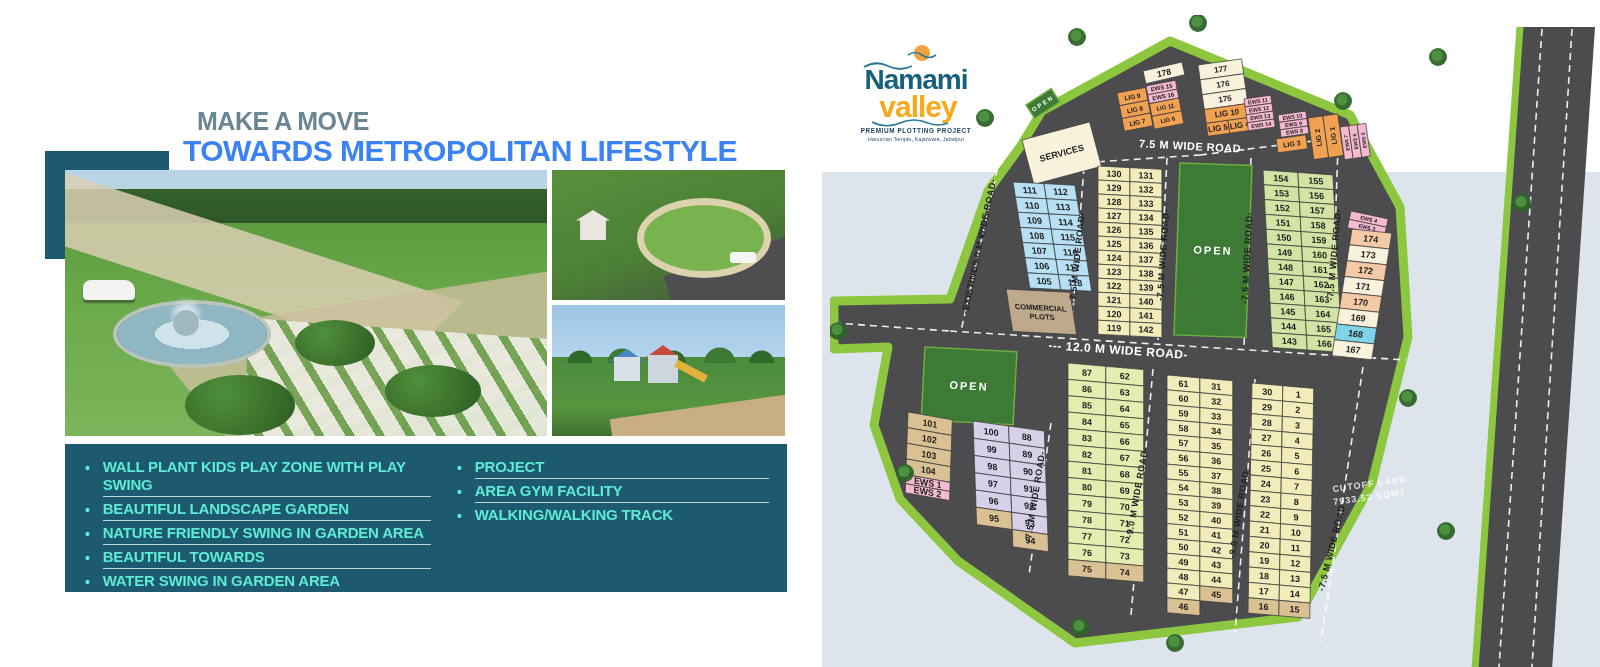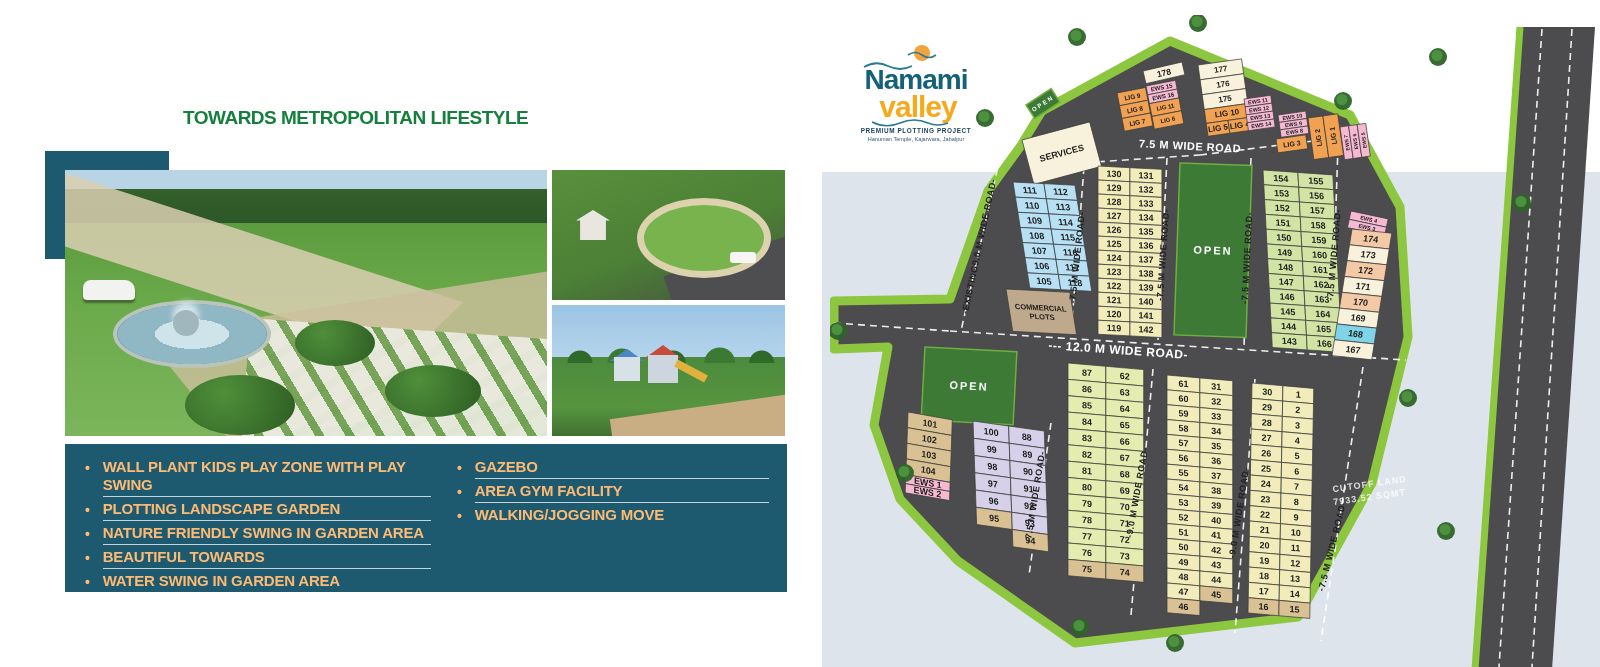--- a/index.html
+++ b/index.html
@@ -3,21 +3,21 @@
 <meta charset="utf-8">
 <style>
   html,body{margin:0;padding:0;}
   body{font-family:"Liberation Sans",sans-serif;}
   .canvas{position:relative;width:1600px;height:667px;background:#ffffff;overflow:hidden;}
   .band{position:absolute;left:822px;top:172px;width:778px;height:495px;background:#dde4eb;}
 
   
   .headline{position:absolute;left:183px;top:108px;line-height:1.06;font-weight:bold;letter-spacing:-0.5px;}
   .headline .l1{margin-left:14px;font-size:25px;color:#6b8693;}
-  .headline .l2{font-size:19px;color:#15803d;}
+  .headline .l2{font-size:30px;color:#3b82f6;}
 
   .teal-accent{position:absolute;left:45px;top:151px;width:124px;height:108px;background:#1d5a70;}
 
   
   .main-img{position:absolute;left:65px;top:170px;width:482px;height:266px;overflow:hidden;
     background:linear-gradient(180deg,#b9d4e4 0%,#b9d4e4 7%,#33602b 7%,#2d5727 20%,#5d9b3f 20%,#6aa94a 48%,#7cb55b 100%);}
   .mi-path1{position:absolute;left:-40px;top:60px;width:420px;height:70px;background:#d9cfb2;transform:rotate(18deg) skewX(-28deg);opacity:.85;}
   .mi-path2{position:absolute;left:120px;top:120px;width:500px;height:120px;background:#cdbf9e;transform:rotate(-9deg) skewX(30deg);opacity:.8;}
   .mi-grid{position:absolute;left:180px;top:160px;width:340px;height:130px;background:
      repeating-linear-gradient(55deg,rgba(235,235,225,.9) 0 18px,rgba(110,160,80,.9) 18px 26px),
@@ -44,39 +44,40 @@
   .t2-play2{position:absolute;left:96px;top:50px;width:30px;height:28px;background:#cdd6de;}
   .t2-roof2{position:absolute;left:93px;top:40px;width:0;height:0;border-left:18px solid transparent;border-right:18px solid transparent;border-bottom:13px solid #c84a3c;}
   .t2-slide{position:absolute;left:122px;top:62px;width:34px;height:8px;background:#e0b23c;transform:rotate(28deg);}
   .t2-road{position:absolute;left:60px;top:96px;width:260px;height:50px;background:#c9ae84;transform:rotate(-8deg);}
 
   
   .features{position:absolute;left:65px;top:444px;width:722px;height:148px;background:#1d5a70;box-sizing:border-box;padding:16px 0 0 12px;}
   .features ul{list-style:none;margin:0;padding:0;position:absolute;top:14px;}
   .features ul.fl{left:14px;width:352px;}
   .features ul.fr{left:386px;width:318px;}
-  .features li{display:flex;align-items:flex-start;color:#fdba74;font-weight:bold;font-size:15px;letter-spacing:-0.2px;margin-bottom:3px;}
+  .features li{display:flex;align-items:flex-start;color:#5eead4;font-weight:bold;font-size:15px;letter-spacing:-0.2px;margin-bottom:3px;}
   .features li::before{content:"\2022";margin:0 13px 0 6px;font-size:14px;line-height:20px;}
   .features li .lbl{flex:1;padding-bottom:2px;line-height:18px;}
   .features li.u .lbl{border-bottom:1px solid rgba(255,255,255,.75);}
 
   
   .logo{position:absolute;left:838px;top:40px;width:156px;height:106px;}
 
   
   .map-wrap{position:absolute;left:830px;top:15px;width:770px;height:652px;}
   svg text{font-family:"Liberation Sans",sans-serif;}
 </style>
 </head>
 <body>
 
 <div class="canvas">
   <div class="band"></div>
 
   <div class="headline">
+    <div class="l1">MAKE A MOVE</div>
     <div class="l2">TOWARDS METROPOLITAN LIFESTYLE</div>
   </div>
 
   <div class="teal-accent"></div>
 
   <div class="main-img">
     <div class="mi-path1"></div>
     <div class="mi-path2"></div>
     <div class="mi-grid"></div>
     <div class="mi-fountain"></div>
@@ -103,41 +104,41 @@
     <div class="t2-slide"></div>
     <div class="t2-road"></div>
   </div>
 
   <div class="features">
     <ul class="fl">
         <li class="u">
           <span class="lbl">WALL PLANT KIDS PLAY ZONE WITH PLAY SWING</span>
         </li>
         <li class="u">
-          <span class="lbl">PLOTTING LANDSCAPE GARDEN</span>
+          <span class="lbl">BEAUTIFUL LANDSCAPE GARDEN</span>
         </li>
         <li class="u">
           <span class="lbl">NATURE FRIENDLY SWING IN GARDEN AREA</span>
         </li>
         <li class="u">
           <span class="lbl">BEAUTIFUL TOWARDS</span>
         </li>
         <li class="">
           <span class="lbl">WATER SWING IN GARDEN AREA</span>
         </li>
       </ul>
     <ul class="fr">
         <li class="u">
-          <span class="lbl">GAZEBO</span>
+          <span class="lbl">PROJECT</span>
         </li>
         <li class="u">
           <span class="lbl">AREA GYM FACILITY</span>
         </li>
         <li class="">
-          <span class="lbl">WALKING/JOGGING MOVE</span>
+          <span class="lbl">WALKING/WALKING TRACK</span>
         </li>
       </ul>
   </div>
 
   <div class="logo">
     <svg width="156" height="106" viewBox="0 0 156 106">
       <circle cx="84" cy="13" r="8" fill="#f2a33c"></circle>
       <path d="M70,15 q7,-5 14,0 q7,5 14,0" fill="none" stroke="#2a7a95" stroke-width="1.6"></path>
       <path d="M26,27 q12,-7 24,-1 q12,6 24,0" fill="none" stroke="#2a7a95" stroke-width="1.8"></path>
       <text x="78" y="49" text-anchor="middle" font-size="28" font-weight="bold" fill="#15607a" letter-spacing="-1">Namami</text>

